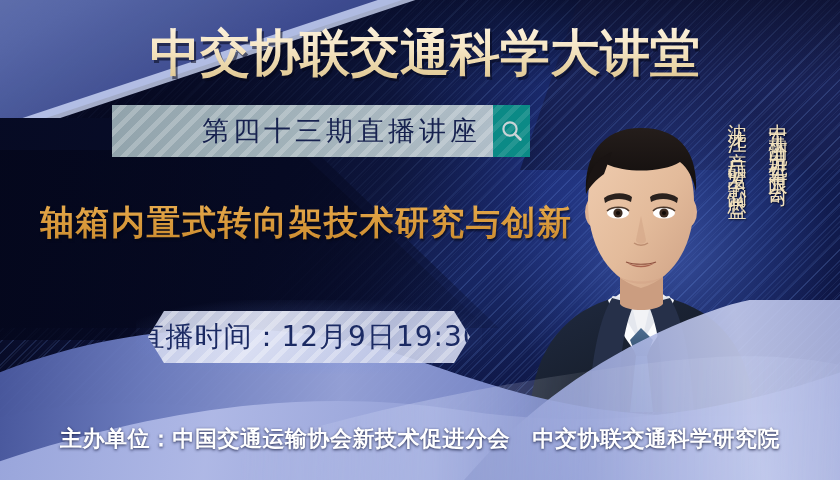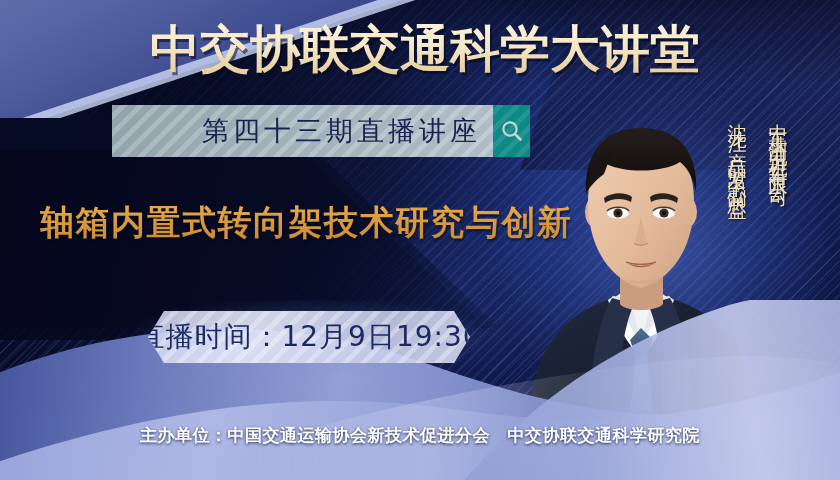--- a/index.html
+++ b/index.html
@@ -123,21 +123,21 @@
     background:linear-gradient(90deg,#121a3e 0%,#1b2550 48%,rgba(31,42,92,0) 100%);
     clip-path:path("M0,78 C110,44 230,46 340,76 C420,98 470,118 520,130 L520,150 L0,150 Z");
     opacity:.85;
   }
 
   
   .main-title{
     position:absolute;left:150px;top:18px;
     width:548px;height:70px;
     display:flex;align-items:center;justify-content:space-between;
-    font-family:Liberation Mono, monospace;
+    font-family:Liberation Sans, sans-serif;
     font-size:50px;font-weight:bold;line-height:1;
     letter-spacing:0px;
     white-space:nowrap;
     background:linear-gradient(180deg,#fdf4e2 0%,#f6e6c6 42%,#e8d3a4 72%,#d9bd84 100%);
     -webkit-background-clip:text;background-clip:text;
     color:transparent;-webkit-text-fill-color:transparent;
     filter:drop-shadow(2px 3px 0 rgba(6,8,26,.55));
   }
   .main-title span{display:inline-block;}
 
@@ -226,21 +226,21 @@
     position:absolute;left:508px;top:112px;width:266px;height:300px;
     pointer-events:none;
   }
   .portrait svg{display:block;}
 
   
   .footer{
     position:absolute;left:0;right:0;top:424px;
     text-align:center;
     font-family:"DejaVu Sans","Liberation Sans",sans-serif;
-    font-size:17px;font-weight:bold;color:#ffffff;
+    font-size:22px;font-weight:bold;color:#ffffff;
     letter-spacing:.5px;
     text-shadow:0 1px 3px rgba(10,16,50,.85);
   }
 </style>
 </head>
 <body>
 
 <div id="poster">
 
   <div class="bg-base"></div>

